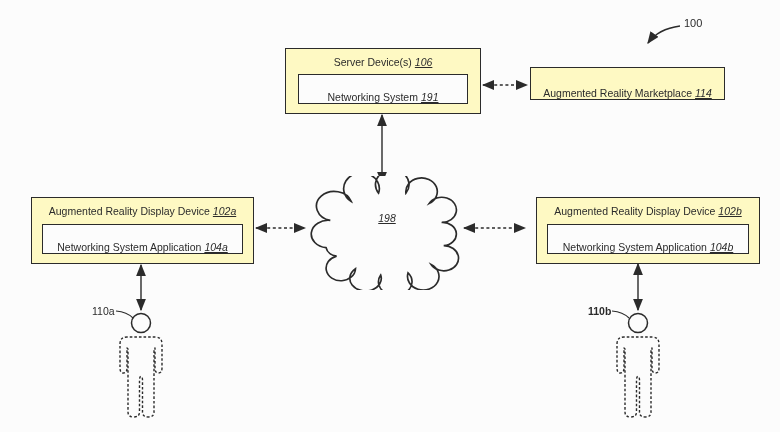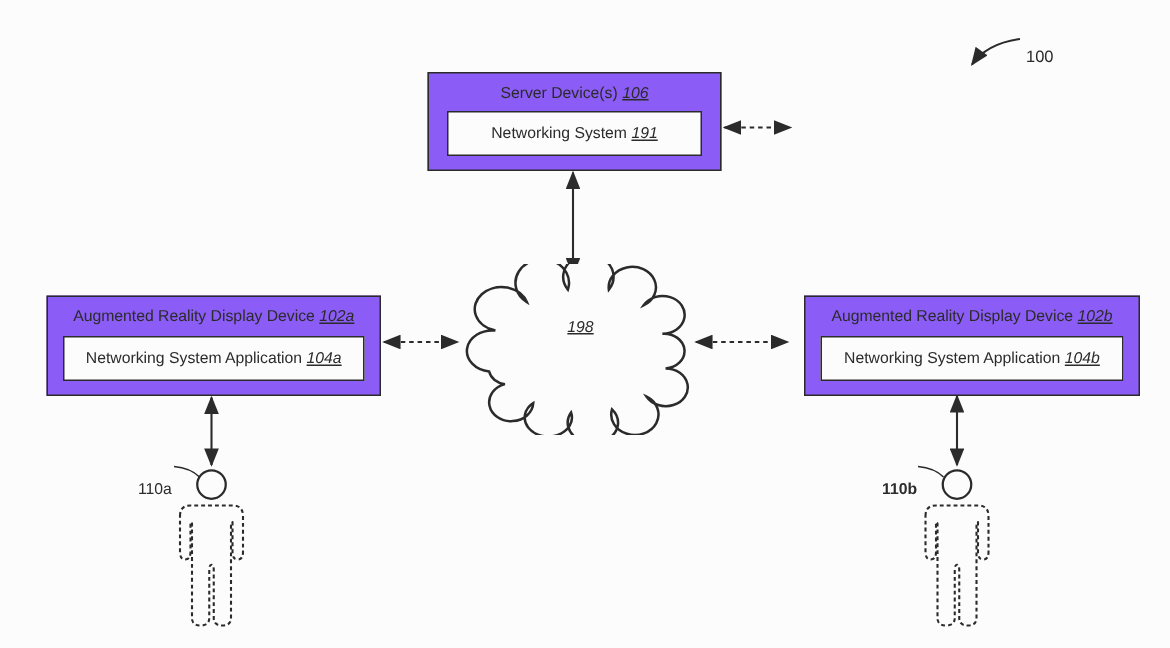--- a/index.html
+++ b/index.html
@@ -3,36 +3,36 @@
 <meta charset="utf-8">
 <style>
   html,body{margin:0;padding:0;background:#fff;}
   #canvas{
     position:relative;width:780px;height:432px;
     background:#fcfcfc;overflow:hidden;
     font-family:"Liberation Sans",sans-serif;
     color:#2b2b2b;
   }
   .box{
-    position:absolute;border:1.6px solid #2b2b2b;background:#8b5cf6;
+    position:absolute;border:1.6px solid #2b2b2b;background:#fef9c3;
     text-align:center;font-size:10.5px;white-space:nowrap;
   }
   .box .title{display:block;padding-top:7px;}
   .inner-box{
     position:absolute;border:1.4px solid #2b2b2b;background:#fcfcfc;
     text-align:center;font-size:10.5px;white-space:nowrap;
   }
   .ref{font-style:italic;text-decoration:underline;margin-left:3px;}
-  .single-line{display:flex;align-items:center;justify-content:center;}
+  .single-line{display:flex;align-items:flex-end;justify-content:center;}
   #cloud-label{
     position:absolute;left:303px;top:211px;width:168px;
     text-align:center;font-size:10.5px;line-height:15px;
   }
   #cloud-label .ref{margin-left:0;}
-  .fig-label{position:absolute;font-size:11px;margin-top:15px;}
+  .fig-label{position:absolute;font-size:11px;}
   svg{position:absolute;}
   #connector-layer{left:0;top:0;pointer-events:none;}
   .solid-line{stroke:#2b2b2b;stroke-width:1.4;fill:none;}
   .dashed-line{stroke:#2b2b2b;stroke-width:1.4;fill:none;stroke-dasharray:3 2.6;}
   .leader{stroke:#2b2b2b;stroke-width:1.1;fill:none;}
   .cloud-path{stroke:#2b2b2b;stroke-width:1.6;fill:#fcfcfc;}
   .person-head{stroke:#2b2b2b;stroke-width:1.5;fill:none;}
   .person-body{stroke:#2b2b2b;stroke-width:1.4;fill:none;stroke-dasharray:2.6 2;stroke-linejoin:round;}
 </style>
 </head>
@@ -62,20 +62,24 @@
   <div class="box" style="left:285px;top:48px;width:194px;height:64px;">
     <span class="title">
       <span>Server Device(s)</span><span class="ref">106</span>
     </span>
     <div class="inner-box single-line" style="left:12px;top:25px;width:168px;height:28px;">
       <span>Networking System</span>
         <span class="ref">191</span>
     </div>
   </div>
 
+  <div class="box single-line" style="left:530px;top:67px;width:193px;height:31px;">
+    <span>Augmented Reality Marketplace</span>
+      <span class="ref">114</span>
+  </div>
 
   <svg style="left:303px;top:176px;" width="168" height="114" viewBox="0 0 160 104">
     <path class="cloud-path" d="M22,66
       a16,13 0 1,1 4,-26
       a17,14 0 1,1 20,-18
       a17,15 0 1,1 26,-8
       a16,14 0 1,1 26,0
       a15,13 0 1,1 22,10
       a14,12 0 1,1 12,18
       a13,11 0 1,1 2,22

